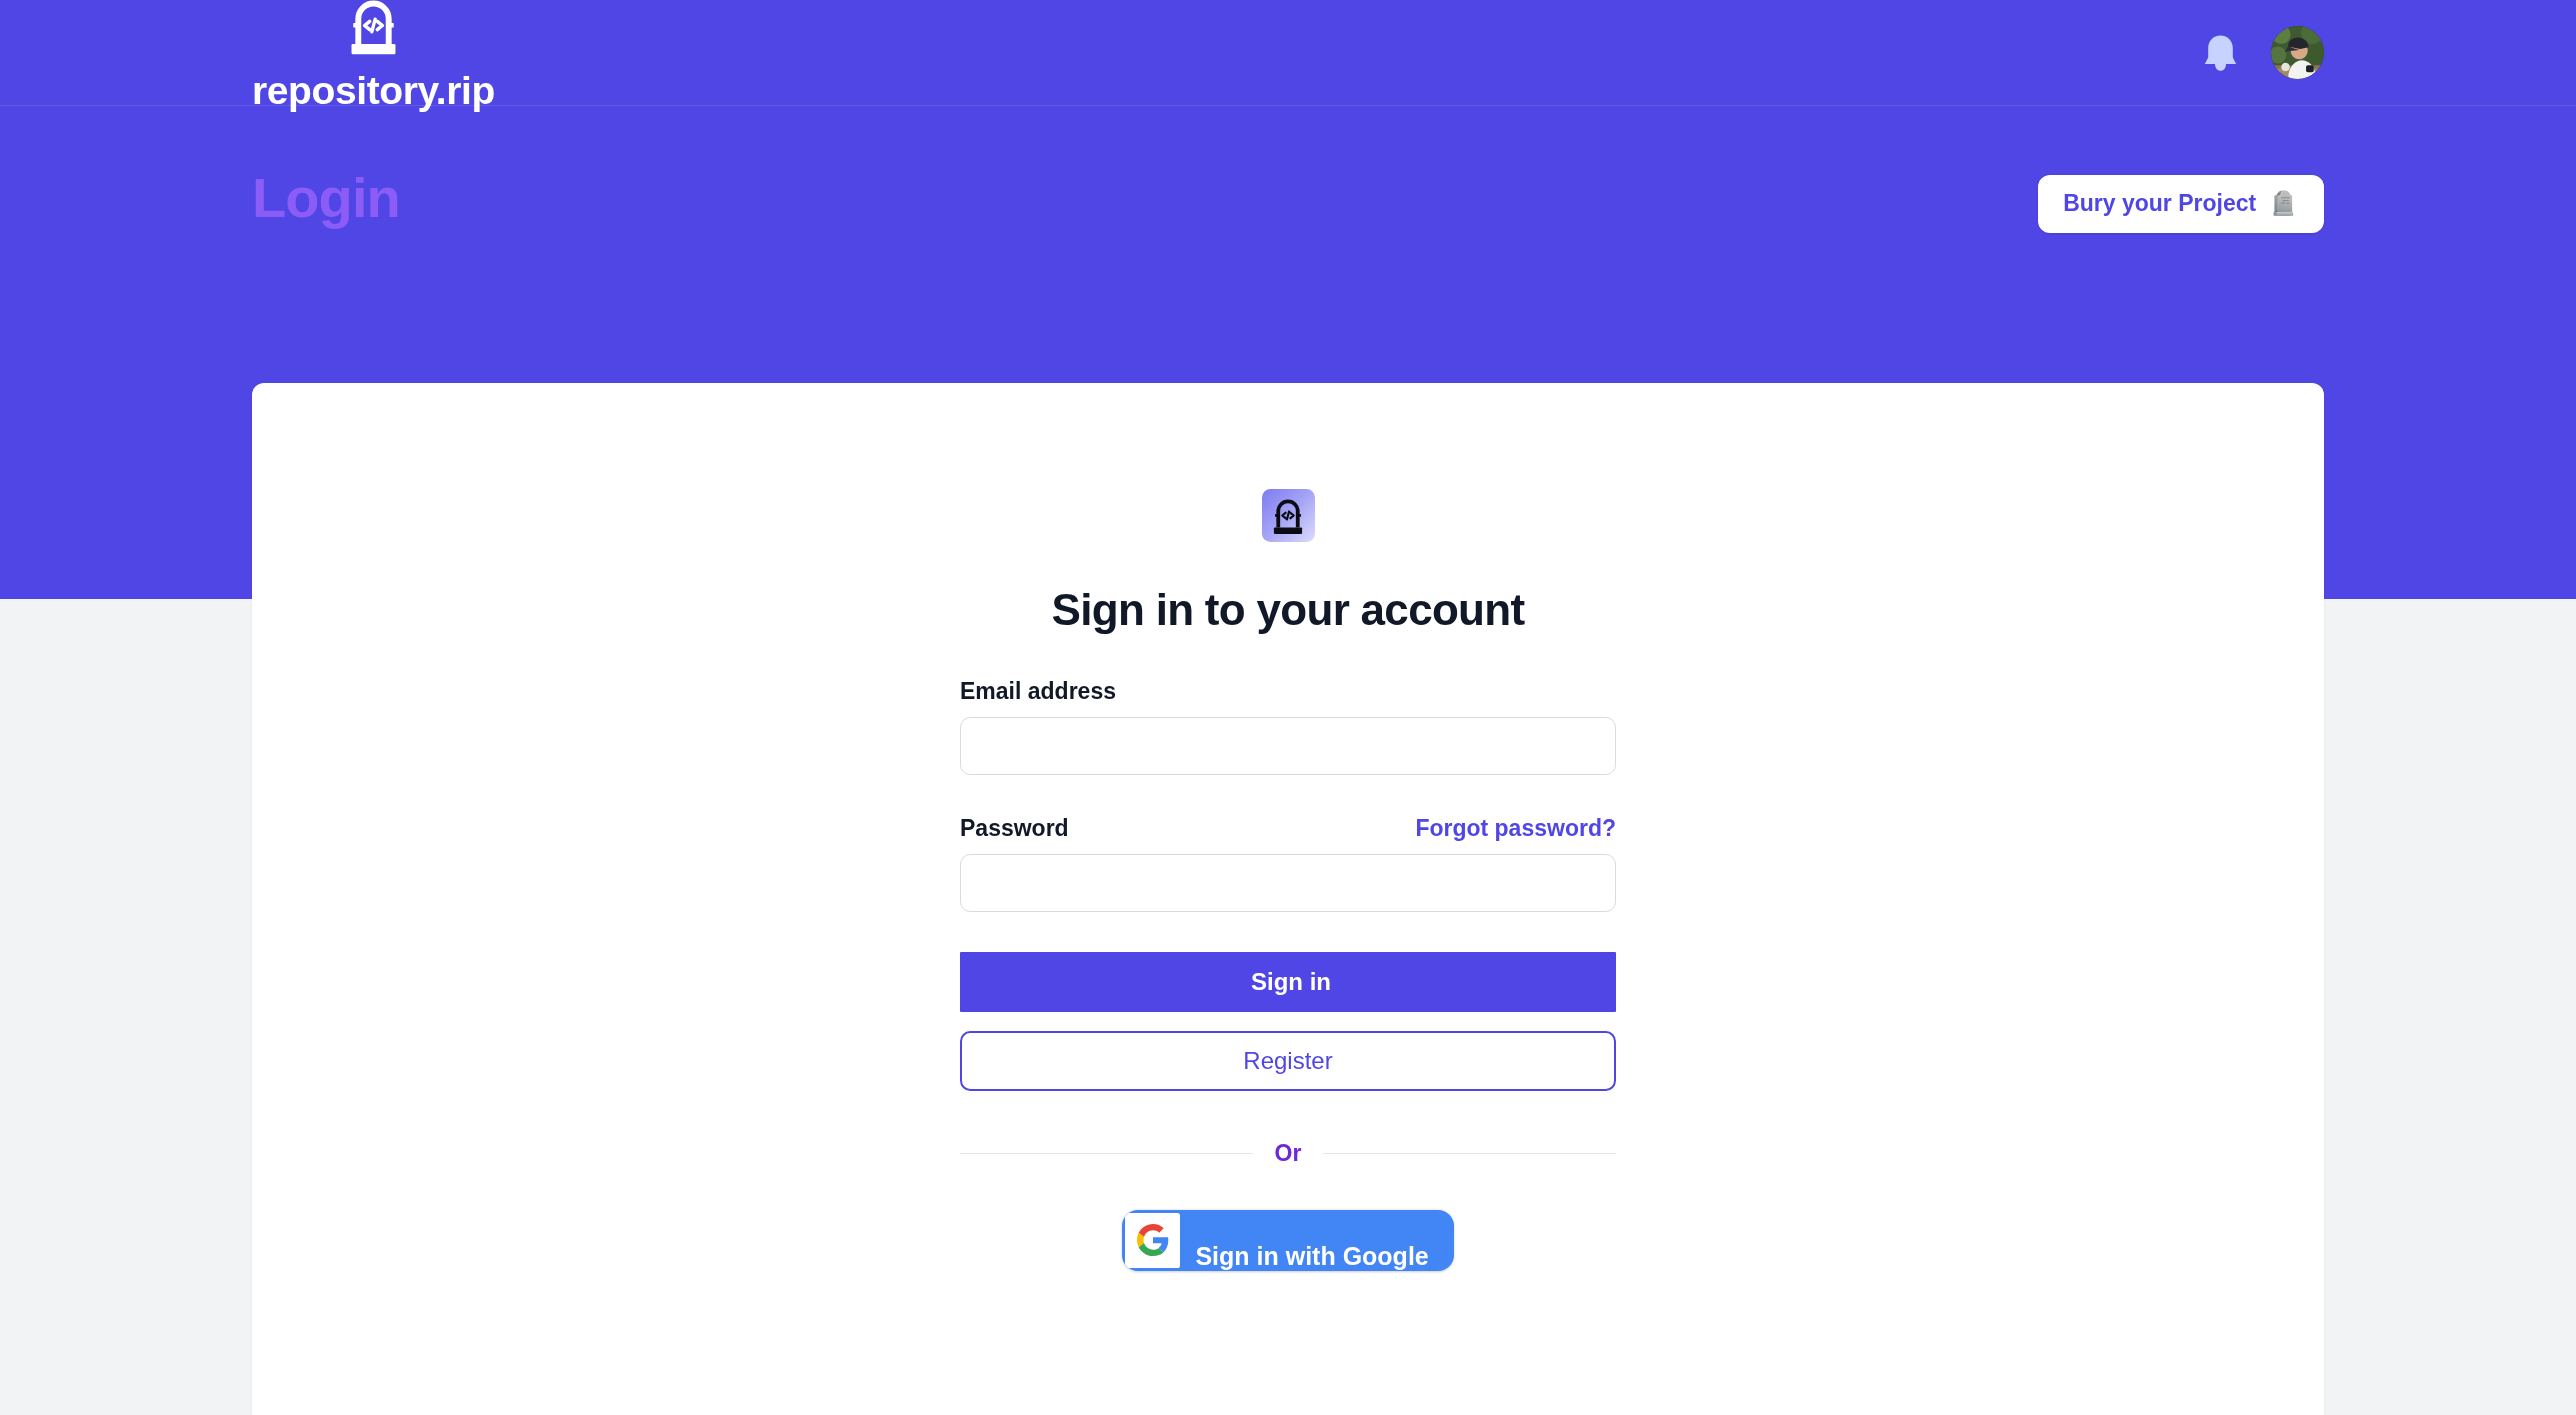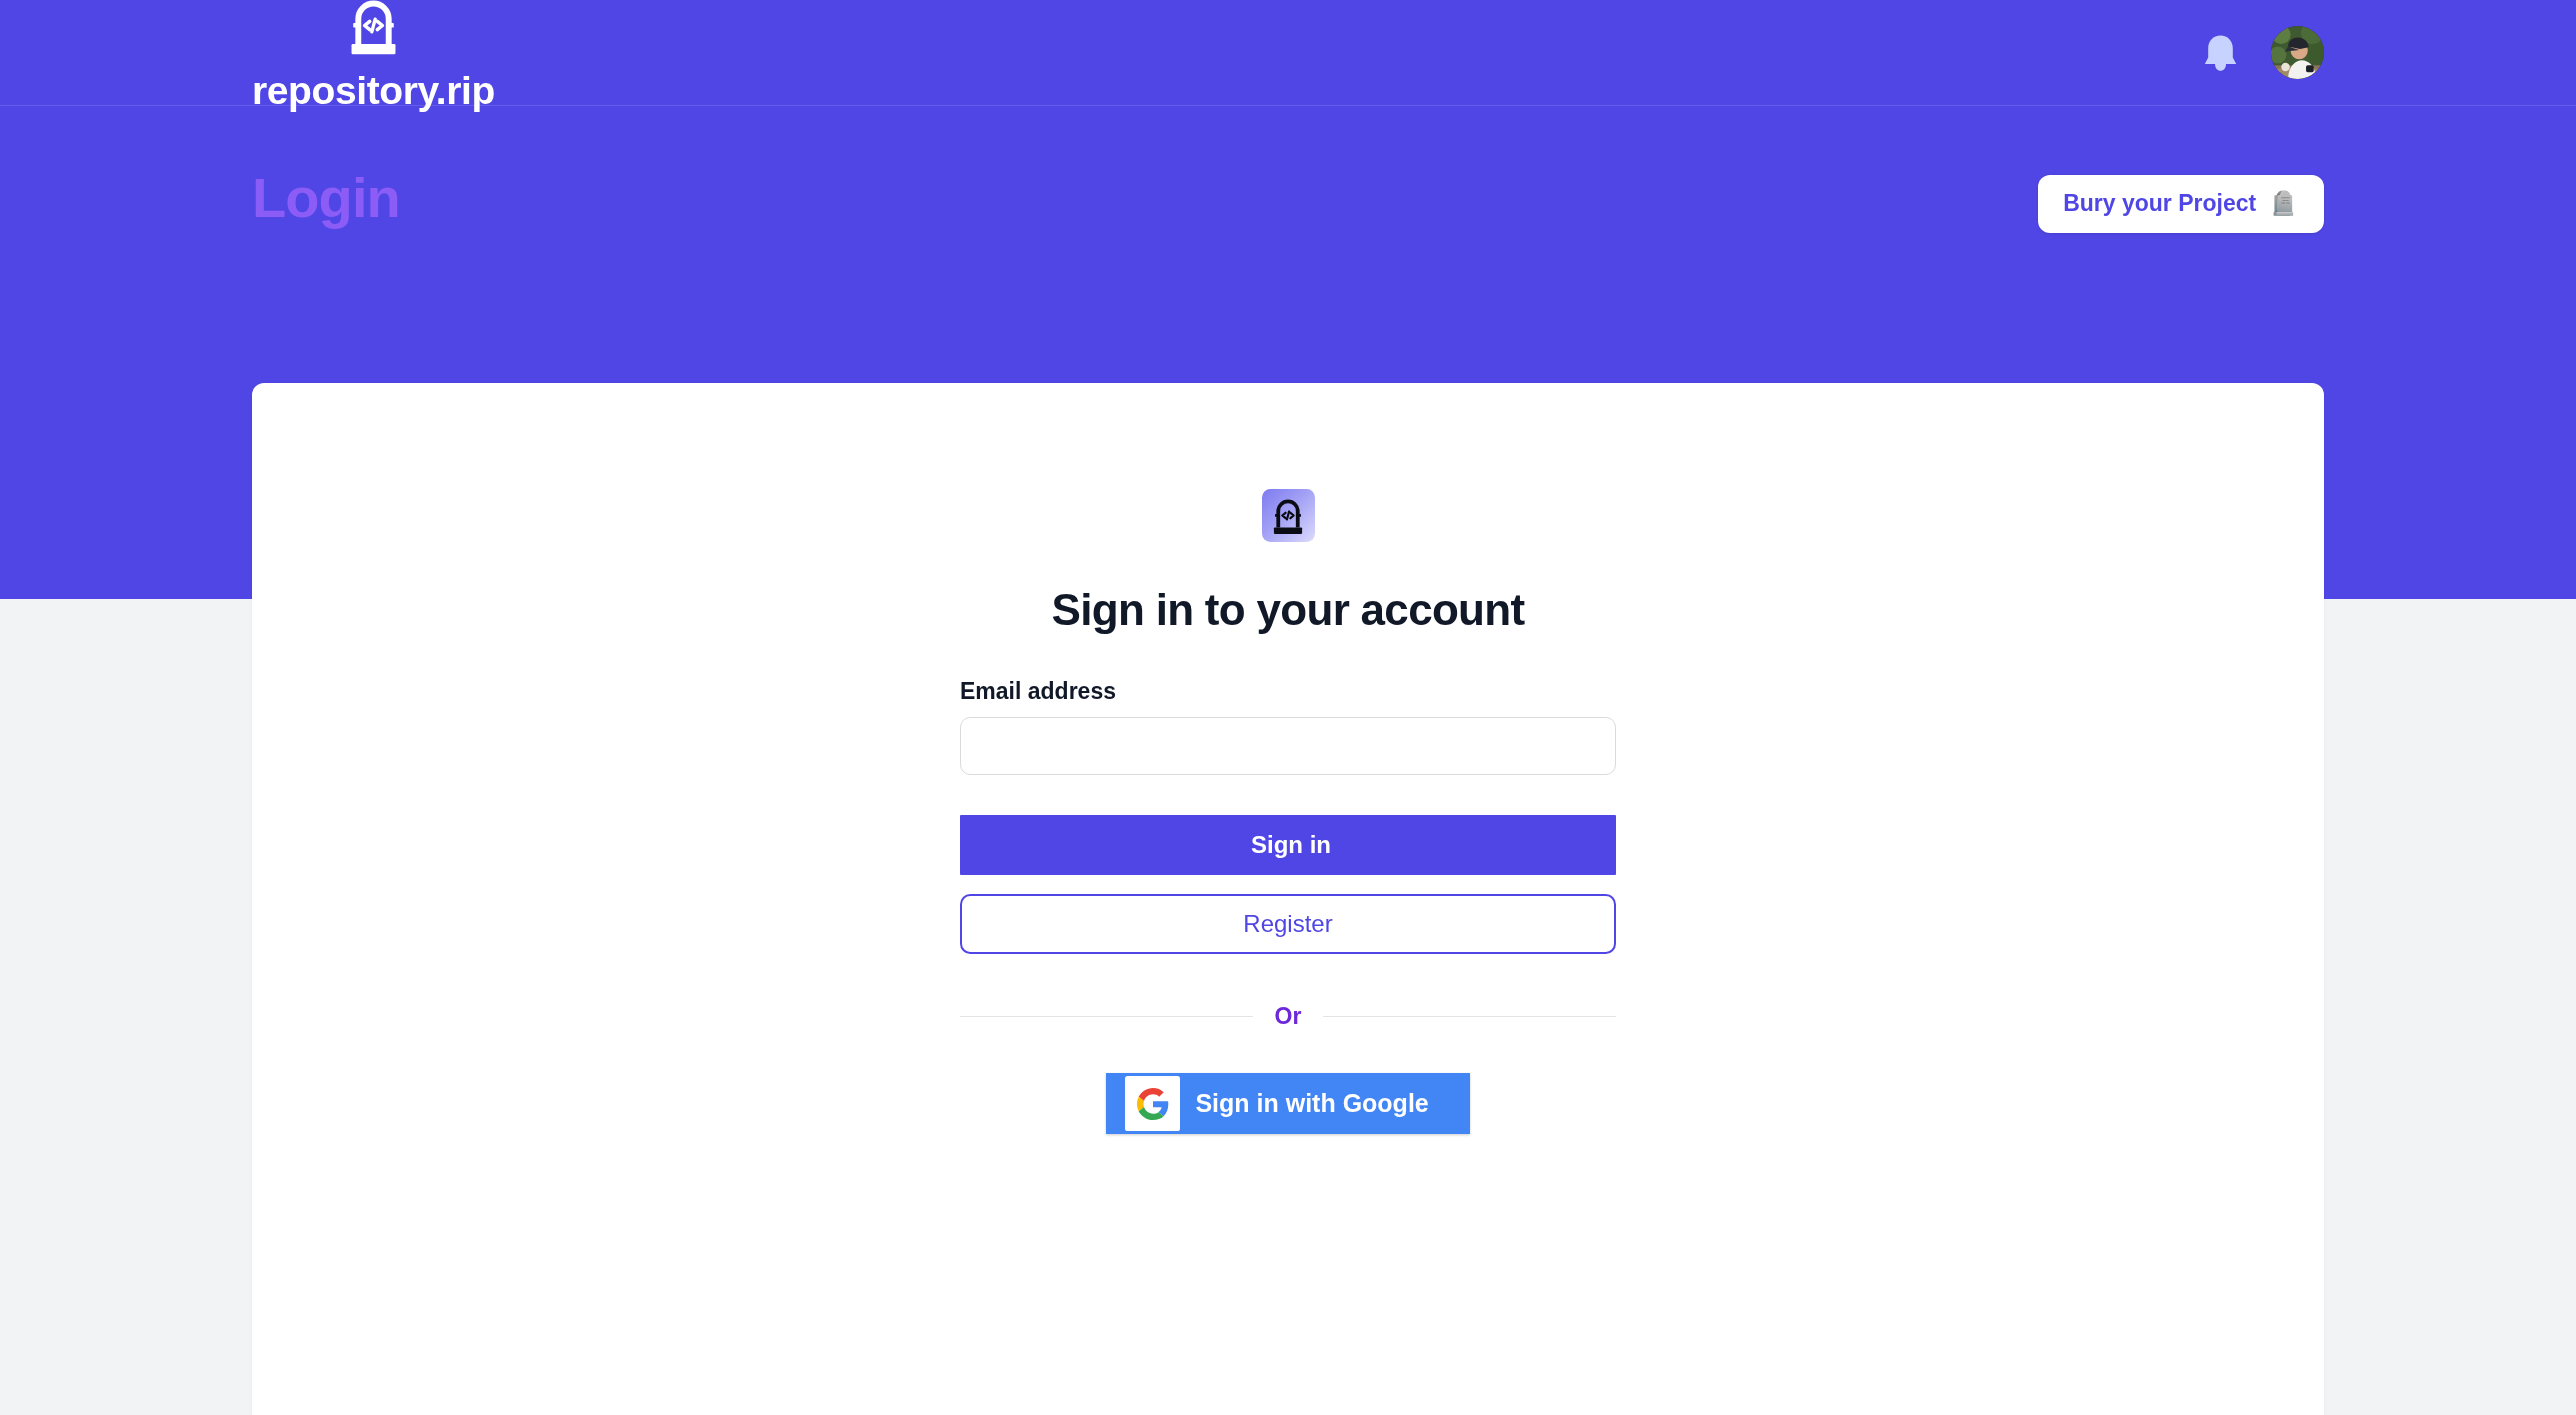--- a/index.html
+++ b/index.html
@@ -156,25 +156,25 @@
   }
 
   .divider {
     display:flex; align-items:center; gap:22px;
     width:656px; margin:49px auto 0;
   }
   .divider .rule { flex:1; height:1.7px; background:#e3e5e8; }
   .divider .or-text { color:#6d28d9; font-size:23px; font-weight:bold; }
 
   .google-btn {
-    display:flex; align-items:center;
+    display:flex; align-items:flex-end;
     margin:43px auto 0;
     background:#4285f4;
-    border:none; border-radius:0;
-    padding:16px; cursor:pointer;
+    border:none; border-radius:16px;
+    padding:0; cursor:pointer;
     height:61px;
     box-shadow:0 0.9px 2.6px rgba(0,0,0,0.20);
     overflow:hidden;
   }
   .google-g {
     width:55px; height:55px;
     margin:3.4px;
     background:#ffffff; border-radius:2.6px;
     display:flex; align-items:center; justify-content:center;
     flex:none;
@@ -273,20 +273,27 @@
 
   <div class="form">
 
     <div class="field">
       <div class="field-labels">
         <label class="field-label">Email address</label>
       </div>
       <input class="text-input" type="email" value="" placeholder="" style="">
     </div>
 
+    <div class="field">
+      <div class="field-labels">
+        <label class="field-label">Password</label>
+        <a class="forgot-link" href="#">Forgot password?</a>
+      </div>
+      <input class="text-input" type="password" value="" placeholder="" style="">
+    </div>
 
     <button class="btn-primary">Sign in</button>
     <button class="btn-outline">Register</button>
   </div>
 
   <div class="divider">
     <span class="rule"></span>
     <span class="or-text">Or</span>
     <span class="rule"></span>
   </div>

